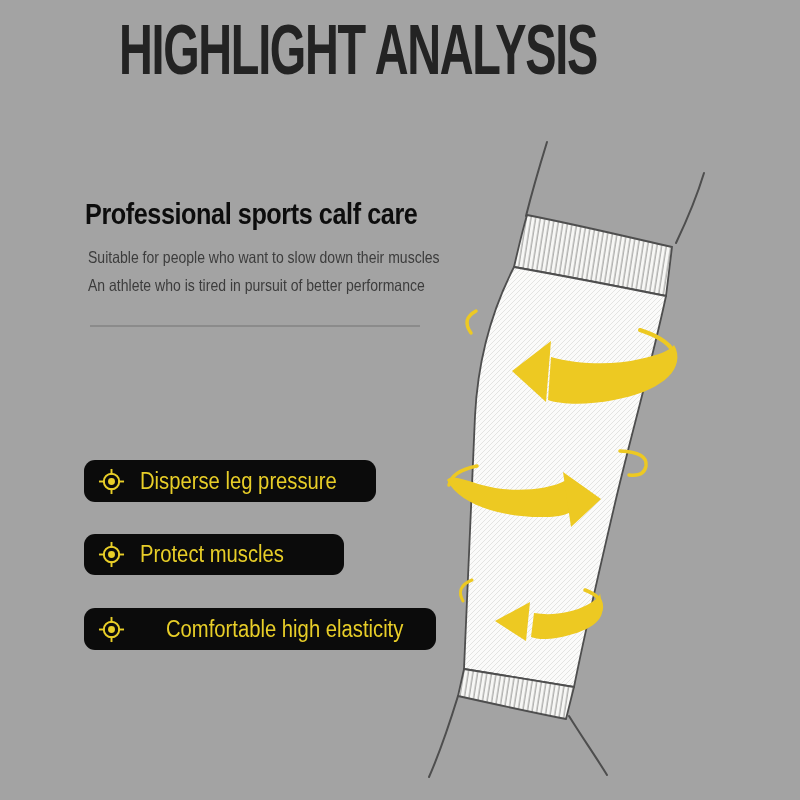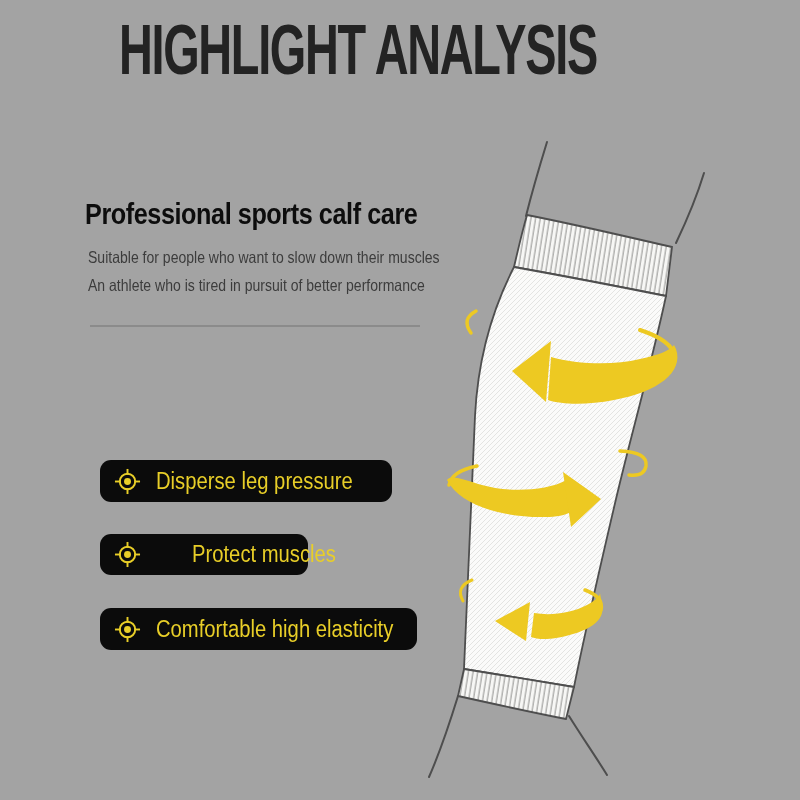--- a/index.html
+++ b/index.html
@@ -47,28 +47,28 @@
     transform-origin: left top;
     white-space: nowrap;
   }
   .desc p { margin: 0; }
   .divider {
     position: absolute; left: 90px; top: 325px;
     width: 330px; height: 2px;
     background: #8B8B8B;
   }
   .badge {
-    position: absolute; left: 100px;
+    position: absolute; left: 84px;
     background: #0B0B0B;
     border-radius: 11px;
     display: flex; align-items: center;
   }
   .badge.b1 { top: 460px; width: 292px; height: 42px; }
-  .badge.b2 { top: 534px; width: 208px; height: 41px; gap: 36px; }
-  .badge.b3 { top: 608px; width: 317px; height: 42px; }
+  .badge.b2 { top: 534px; width: 260px; height: 41px; }
+  .badge.b3 { top: 608px; width: 352px; height: 42px; justify-content: space-between; }
   .bicon {
     width: 27px; height: 27px;
     margin-left: 14px; margin-right: 15px;
     flex: 0 0 auto;
     display: block;
   }
   .blabel {
     font-size: 23px;
     color: #E8CE28;
     letter-spacing: 0;

